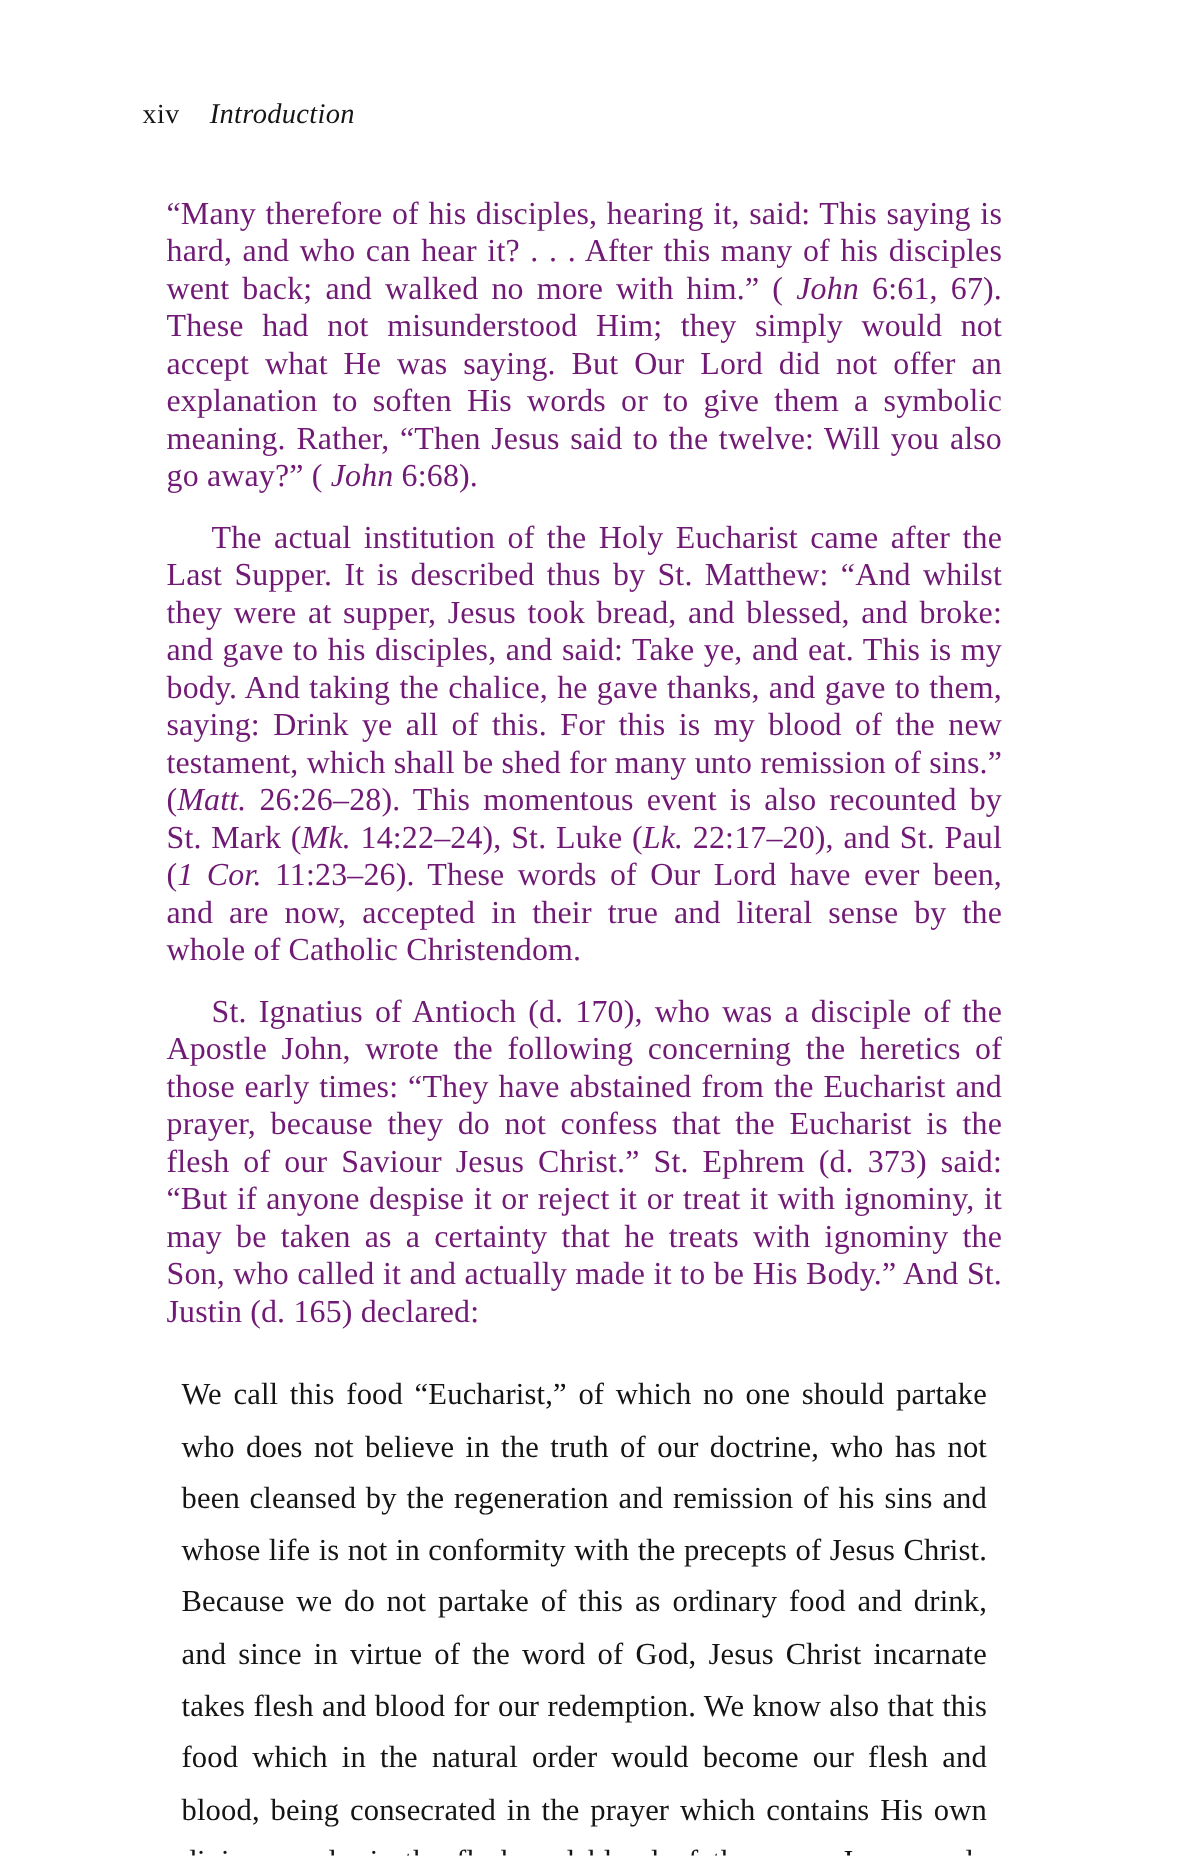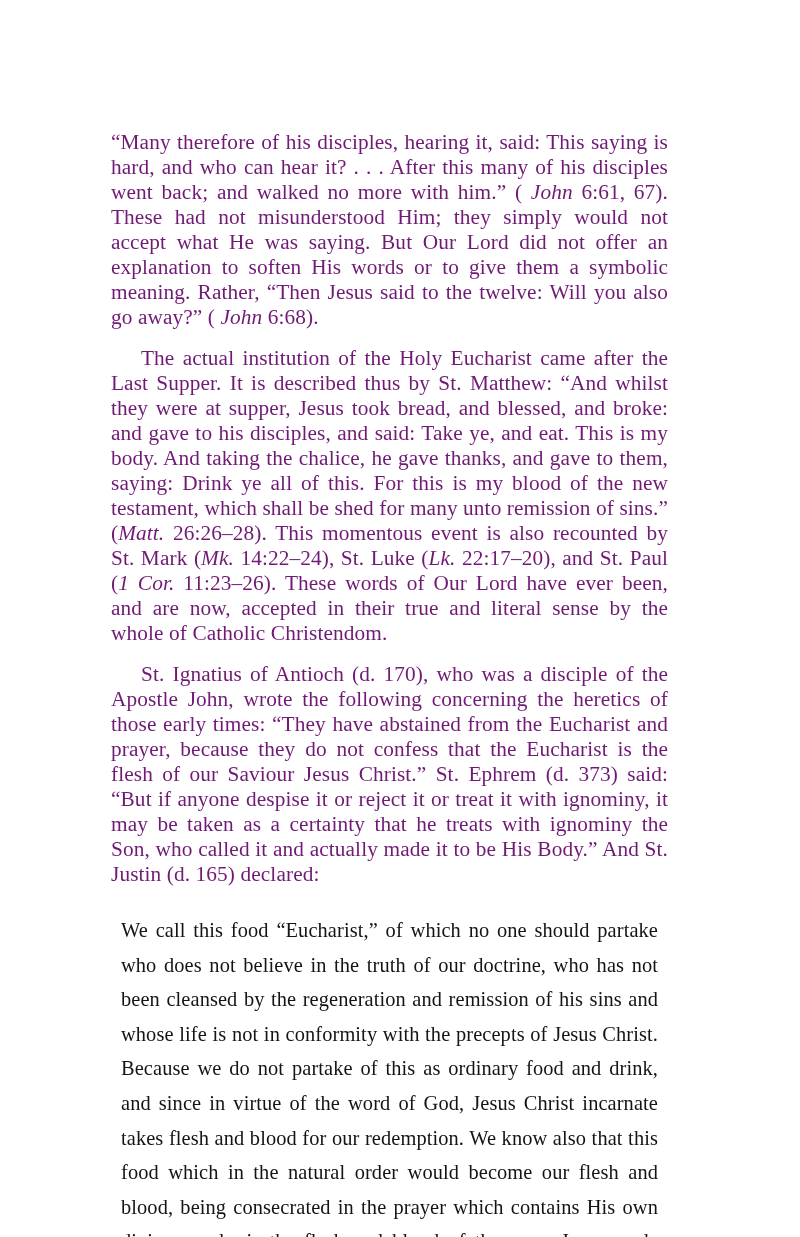--- a/index.html
+++ b/index.html
@@ -91,20 +91,24 @@
     letter-spacing: 0.005em;
   }
 
   i, .it { font-style: italic; }
 </style>
 </head>
 <body>
 
 <div class="page" data-interactable="false">
 
+  <div class="running-head" data-interactable="false">
+    <span class="folio" data-interactable="false">xiv</span>
+    <span class="head-title" data-interactable="false">Introduction</span>
+  </div>
 
   <div class="textblock" data-interactable="false">
 
     <p class="body-para" id="para-1" data-interactable="false"><span data-interactable="false">“Many therefore of his disciples, hearing it, said: This saying is hard, and who can hear it? . . . After this many of his disciples went back; and walked no more with him.” ( </span><i data-interactable="false">John</i><span data-interactable="false"> 6:61, 67). These had not misunderstood Him; they simply would not accept what He was saying. But Our Lord did not offer an explanation to soften His words or to give them a symbolic meaning. Rather, “Then Jesus said to the twelve: Will you also go away?” ( </span><i data-interactable="false">John</i><span data-interactable="false"> 6:68).</span></p>
 
     <p class="body-para indented" id="para-2" data-interactable="false"><span data-interactable="false">The actual institution of the Holy Eucharist came after the Last Supper. It is described thus by St. Matthew: “And whilst they were at supper, Jesus took bread, and blessed, and broke: and gave to his disciples, and said: Take ye, and eat. This is my body. And taking the chalice, he gave thanks, and gave to them, saying: Drink ye all of this. For this is my blood of the new testament, which shall be shed for many unto remission of sins.” (</span><i data-interactable="false">Matt.</i><span data-interactable="false"> 26:26–28). This momentous event is also recounted by St. Mark (</span><i data-interactable="false">Mk.</i><span data-interactable="false"> 14:22–24), St. Luke (</span><i data-interactable="false">Lk.</i><span data-interactable="false"> 22:17–20), and St. Paul (</span><i data-interactable="false">1 Cor.</i><span data-interactable="false"> 11:23–26). These words of Our Lord have ever been, and are now, accepted in their true and literal sense by the whole of Catholic Christendom.</span></p>
 
     <p class="body-para indented" id="para-3" data-interactable="false"><span data-interactable="false">St. Ignatius of Antioch (d. 170), who was a disciple of the Apostle John, wrote the following concerning the heretics of those early times: “They have abstained from the Eucharist and prayer, because they do not confess that the Eucharist is the flesh of our Saviour Jesus Christ.” St. Ephrem (d. 373) said: “But if anyone despise it or reject it or treat it with ignominy, it may be taken as a certainty that he treats with ignominy the Son, who called it and actually made it to be His Body.” And St. Justin (d. 165) declared:</span></p>
 
     <blockquote class="blockquote" data-interactable="false">

